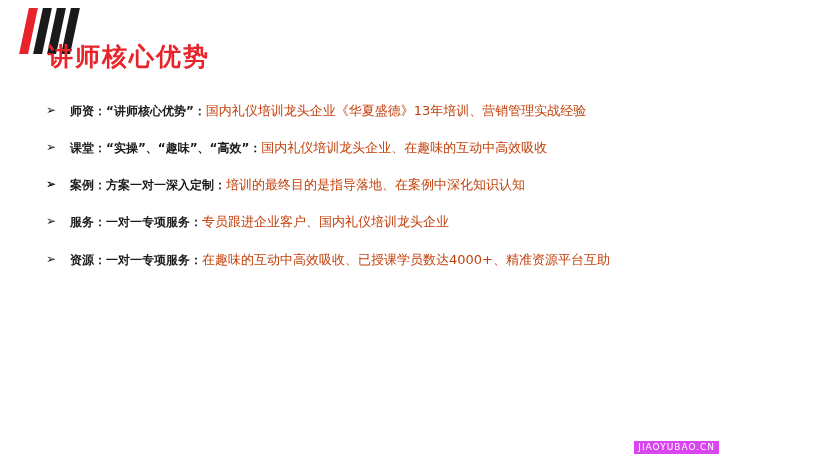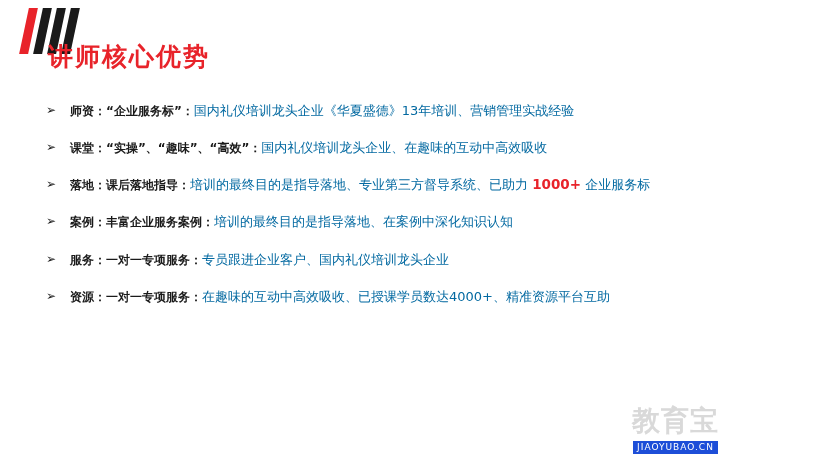--- a/index.html
+++ b/index.html
@@ -84,41 +84,41 @@
   .k {           
     font-weight: bold;
     font-size: 12px;
   }
   .hl {          
     color: #e8232a;
     font-weight: bold;
   }
   .txt {
     font-size: 13px;
-    color: #0369a1;
+    color: #c2410c;
   }
 
   
   .watermark {
     position: absolute;
     right: 14px;
     bottom: 14px;
     text-align: center;
     user-select: none;
   }
   .watermark .wm-main {
     font-size: 28px;
     font-weight: bold;
     color: #d9d9d9;
     letter-spacing: 1px;
     line-height: 1;
   }
   .watermark .wm-sub {
     margin-top: 4px;
-    background: #1d4ed8;
+    background: #d946ef;
     color: #ffffff;
     font-size: 9px;
     letter-spacing: 1px;
     padding: 2px 4px;
     display: inline-block;
     line-height: 1;
   }
 </style>
 </head>
 <body>
@@ -132,59 +132,55 @@
     <span class="bar b4"></span>
   </div>
 
   <div class="title">讲师核心优势</div>
 
   <div class="content">
 
     <div class="item">
       <span class="marker">➢</span>
       <span class="line">
-        <span class="k">师资：</span><span class="k">“企业服务标”：</span><span class="txt">国内礼仪培训龙头企业《华夏盛德》13年培训、营销管理实战经验</span>
+        <span class="k">师资：</span><span class="k">“讲师核心优势”：</span><span class="txt">国内礼仪培训龙头企业《华夏盛德》13年培训、营销管理实战经验</span>
       </span>
     </div>
 
     <div class="item">
       <span class="marker">➢</span>
       <span class="line">
         <span class="k">课堂：</span><span class="k">“实操”、“趣味”、“高效”：</span><span class="txt">国内礼仪培训龙头企业、在趣味的互动中高效吸收</span>
       </span>
     </div>
 
     <div class="item">
       <span class="marker">➢</span>
-      <span class="line">
-        <span class="k">落地：</span><span class="k">课后落地指导：</span><span class="txt">培训的最终目的是指导落地、专业第三方督导系统、已助力 </span><span class="hl">1000+</span><span class="txt"> 企业服务标</span>
-      </span>
     </div>
 
     <div class="item">
       <span class="marker">➢</span>
       <span class="line">
-        <span class="k">案例：</span><span class="k">丰富企业服务案例：</span><span class="txt">培训的最终目的是指导落地、在案例中深化知识认知</span>
+        <span class="k">案例：</span><span class="k">方案一对一深入定制：</span><span class="txt">培训的最终目的是指导落地、在案例中深化知识认知</span>
       </span>
     </div>
 
     <div class="item">
       <span class="marker">➢</span>
       <span class="line">
         <span class="k">服务：</span><span class="k">一对一专项服务：</span><span class="txt">专员跟进企业客户、国内礼仪培训龙头企业</span>
       </span>
     </div>
 
     <div class="item">
       <span class="marker">➢</span>
       <span class="line">
         <span class="k">资源：</span><span class="k">一对一专项服务：</span><span class="txt">在趣味的互动中高效吸收、已授课学员数达4000+、精准资源平台互助</span>
       </span>
     </div>
 
   </div>
 
   <div class="watermark">
-    <div class="wm-main">教育宝</div>
     <div class="wm-sub">JIAOYUBAO.CN</div>
   </div>
 
 </div>
 
 </body></html>

